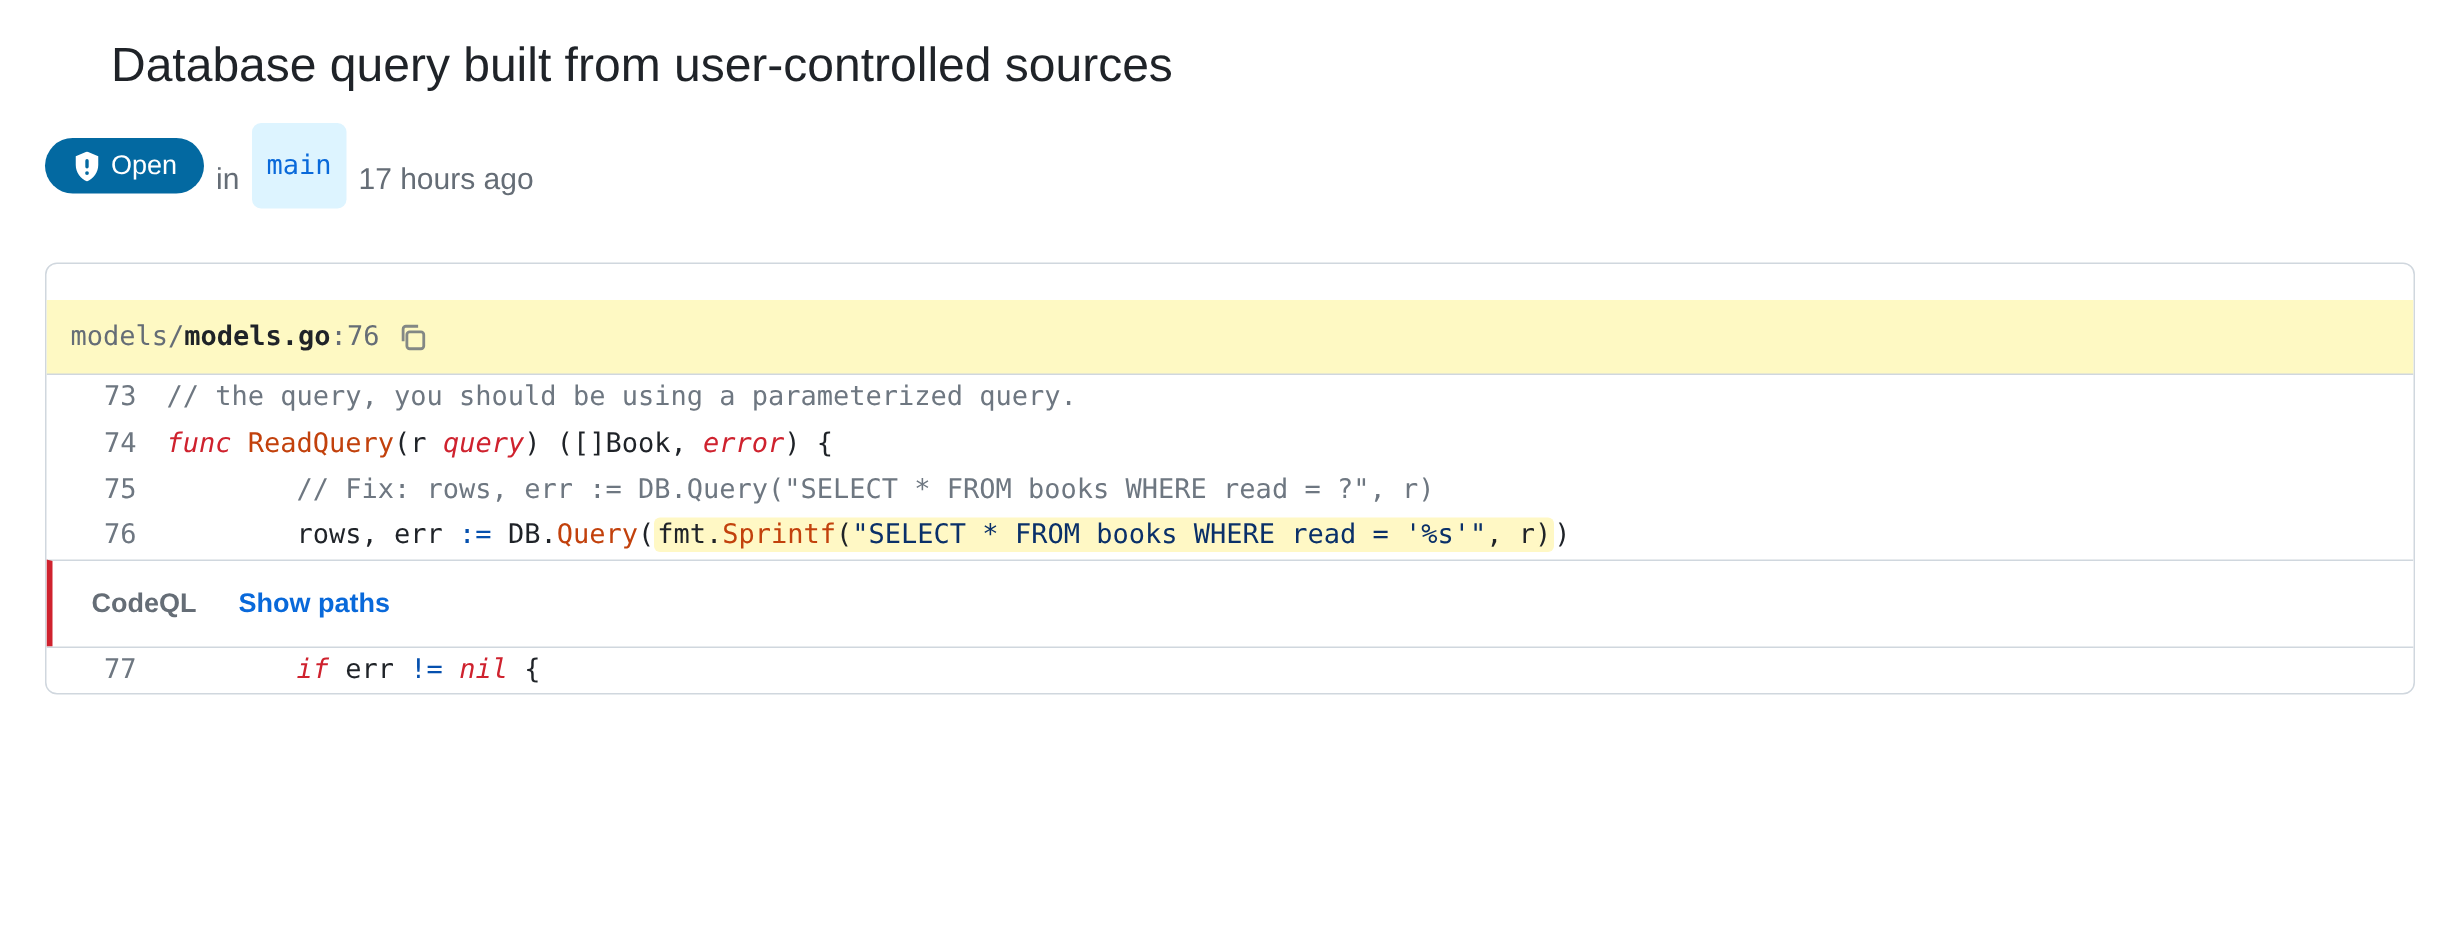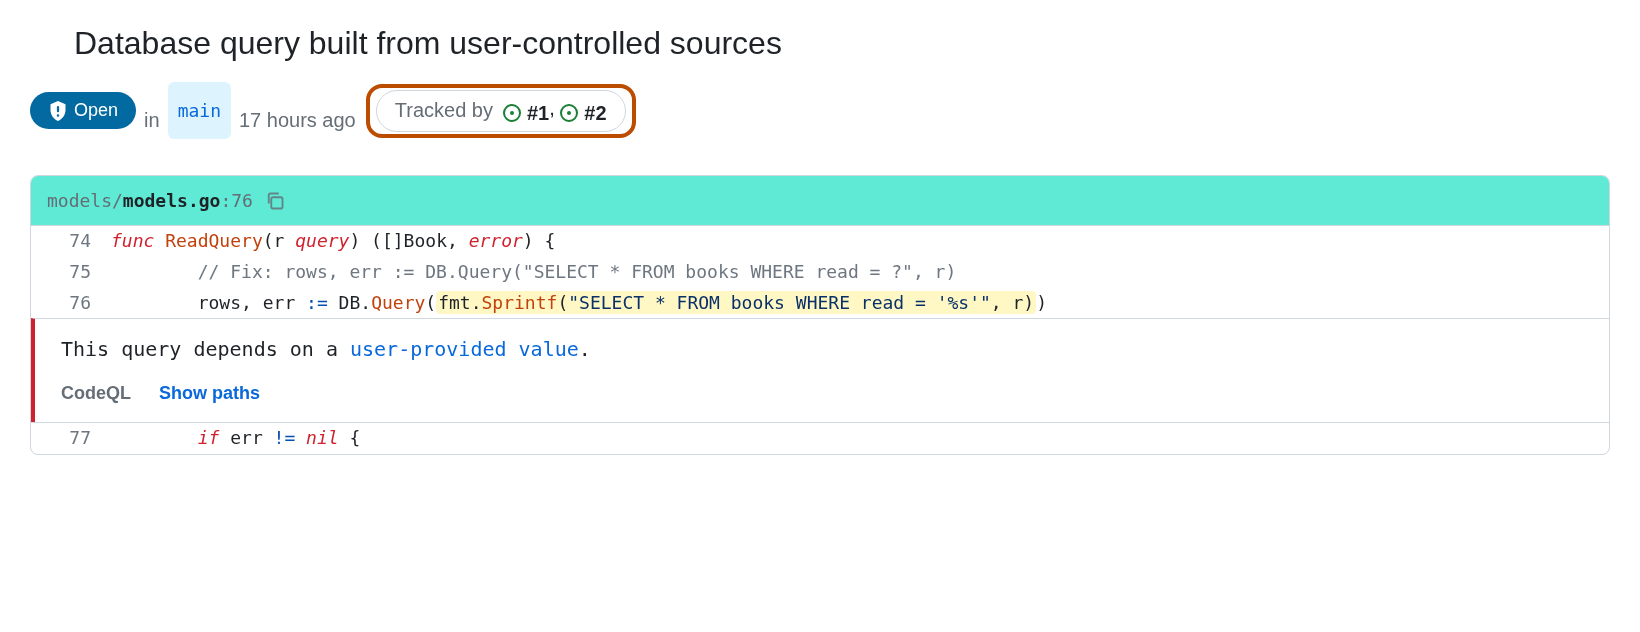--- a/index.html
+++ b/index.html
@@ -10,21 +10,21 @@
     .state-badge svg { width: 20px; height: 20px; fill: #fff; }
     .meta-text { color: #656d76; font-size: 20px; margin-top: 20px; }
     .branch-pill { display: inline-block; background: #ddf4ff; color: #0969da; font-family: ui-monospace, SFMono-Regular, Menlo, monospace; padding: 18px 10px; border-radius: 6px; font-size: 18px; }
     .tracked-box { display: inline-flex; align-items: center; gap: 8px; border: 1px solid #d0d7de; border-radius: 999px; padding: 6px 18px; font-size: 20px; color: #1f2328; }
     .tracked-box .tracked-label { color: #656d76; margin-right: 2px; }
     .issue-link { display: inline-flex; align-items: center; gap: 6px; font-weight: 600; color: #1f2328; }
     .issue-icon { width: 18px; height: 18px; border: 2px solid #1a7f37; border-radius: 50%; display: inline-flex; align-items: center; justify-content: center; }
     .issue-icon::after { content: ""; width: 4px; height: 4px; background: #1a7f37; border-radius: 50%; }
     .highlight-frame { display: inline-block; border: 4px solid #bc4c00; border-radius: 16px; padding: 2px 6px; margin-left: 2px; }
     .code-container { border: 1px solid #d0d7de; border-radius: 8px; overflow: hidden; }
-    .code-header { display: flex; align-items: center; gap: 12px; background: #5eead4; padding: 14px 16px; border-bottom: 1px solid #d0d7de; font-family: ui-monospace, SFMono-Regular, Menlo, monospace; font-size: 18px; color: #656d76; }
+    .code-header { display: flex; align-items: center; gap: 12px; background: #fef9c3; padding: 14px 16px; border-bottom: 1px solid #d0d7de; font-family: ui-monospace, SFMono-Regular, Menlo, monospace; font-size: 18px; color: #656d76; margin-top: 24px; }
     .code-header b { color: #1f2328; font-weight: 600; }
     .copy-btn { cursor: pointer; width: 20px; height: 20px; opacity: .8; }
     .code-list { font-family: ui-monospace, SFMono-Regular, Menlo, monospace; font-size: 18px; line-height: 1.7; }
     .code-row { display: flex; }
     .lineno { width: 80px; text-align: right; padding-right: 20px; color: #6e7781; user-select: none; flex: 0 0 80px; }
     .codecol { white-space: pre; flex: 1; overflow-x: auto; }
     .tok-comment { color: #6e7781; }
     .tok-kw { color: #cf222e; font-style: italic; }
     .tok-func { color: #c2410c; }
     .tok-plain { color: #1f2328; }
@@ -48,64 +48,53 @@
   <span class="state-badge">
     <svg viewBox="0 0 16 16">
         <path d="M8 0l6 2.5v4.7c0 4-2.6 7.3-6 8.8-3.4-1.5-6-4.8-6-8.8V2.5L8 0zm0 4a.9.9 0 00-.9.9v3.2a.9.9 0 101.8 0V4.9A.9.9 0 008 4zm0 6.5a1 1 0 100 2 1 1 0 000-2z"></path>
       </svg>
     <span>Open</span>
   </span>
   <span class="meta-text">in</span>
   <span class="branch-pill">main</span>
   <span class="meta-text">17 hours ago</span>
 
-  <span class="highlight-frame">
-    <span class="tracked-box">
-      <span class="tracked-label">Tracked by</span>
-      <span id="tracked-issues"><span class="issue-link">
-            <span class="issue-icon"></span>
-            <span>#1</span>
-          </span><span>, </span><span class="issue-link">
-            <span class="issue-icon"></span>
-            <span>#2</span>
-          </span></span>
-    </span>
-  </span>
 </div>
 
 <div class="code-container">
   <div class="code-header">
     <span>
       <span>models/</span><b>models.go</b><span>:</span><span>76</span>
     </span>
     <svg class="copy-btn" viewBox="0 0 16 16" fill="none" stroke="#656d76" stroke-width="1.5">
         <rect x="5" y="5" width="9" height="9" rx="1.5"></rect>
         <path d="M3 10V3.5A1.5 1.5 0 014.5 2H11"></path>
       </svg>
   </div>
 
   <div class="code-list" id="code-lines">
       <div class="code-row">
+        <div class="lineno">73</div>
+        <div class="codecol"><span class="tok-comment">// the query, you should be using a parameterized query.</span></div>
+      </div>
+      <div class="code-row">
         <div class="lineno">74</div>
         <div class="codecol"><span class="tok-kw">func </span><span class="tok-func">ReadQuery</span><span class="tok-plain">(r </span><span class="tok-kw">query</span><span class="tok-plain">) ([]Book, </span><span class="tok-kw">error</span><span class="tok-plain">) {</span></div>
       </div>
       <div class="code-row">
         <div class="lineno">75</div>
         <div class="codecol"><span class="tok-plain">        </span><span class="tok-comment">// Fix: rows, err := DB.Query("SELECT * FROM books WHERE read = ?", r)</span></div>
       </div>
       <div class="code-row">
         <div class="lineno">76</div>
         <div class="codecol"><span class="tok-plain">        rows, err </span><span class="tok-op">:=</span><span class="tok-plain"> DB.</span><span class="tok-func">Query</span><span class="tok-plain">(</span><span class="hl"><span class="tok-plain">fmt.</span><span class="tok-func">Sprintf</span><span class="tok-plain">(</span><span class="tok-str">"SELECT * FROM books WHERE read = '%s'"</span><span class="tok-plain">, r)</span></span><span class="tok-plain">)</span></div>
       </div>
     </div>
 
   <div class="alert-block">
-    <div class="alert-text">
-      <span>This query depends on a </span><span class="link">user-provided value</span><span>.</span>
-    </div>
     <div class="alert-actions">
       <span class="codeql-label">CodeQL</span>
       <span class="show-paths">Show paths</span>
     </div>
   </div>
 
   <div class="code-list bottom-row" id="bottom-line">
       <div class="code-row">
         <div class="lineno">77</div>
         <div class="codecol"><span class="tok-plain">        </span><span class="tok-kw">if</span><span class="tok-plain"> err </span><span class="tok-op">!=</span><span class="tok-plain"> </span><span class="tok-kw">nil</span><span class="tok-plain"> {</span></div>

